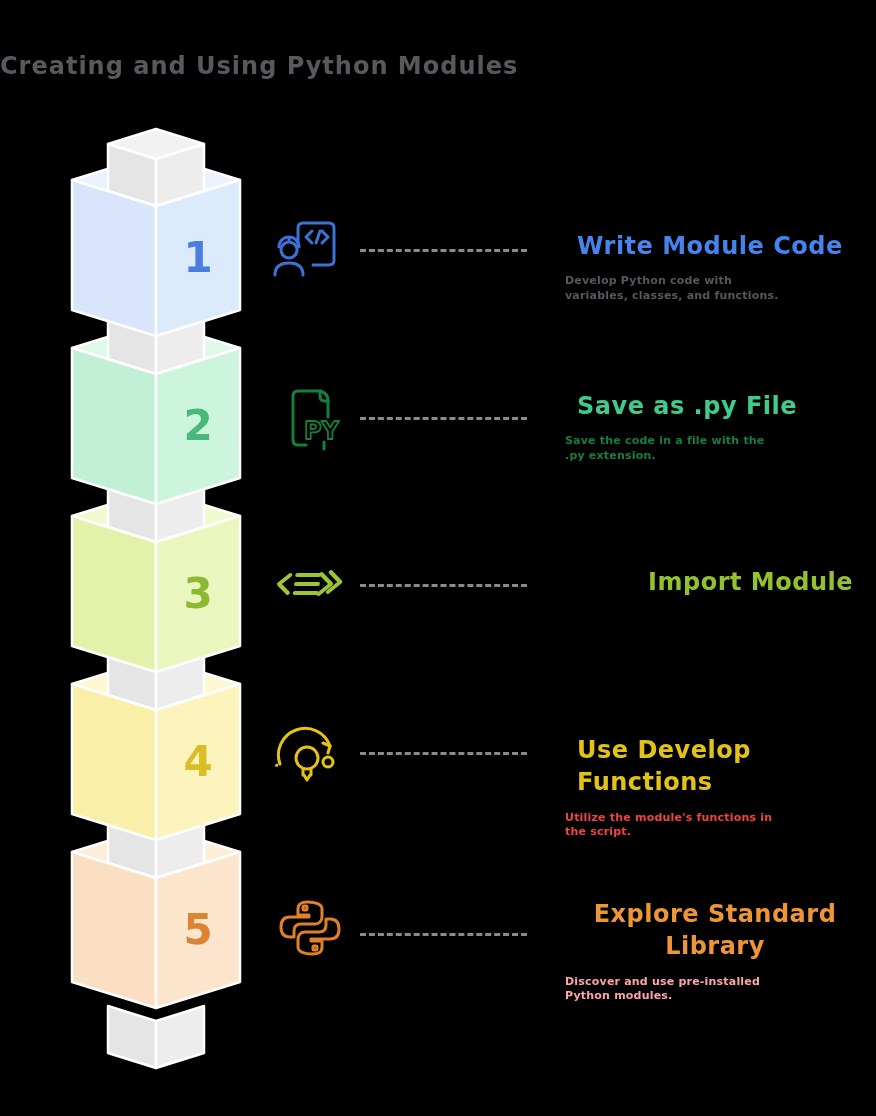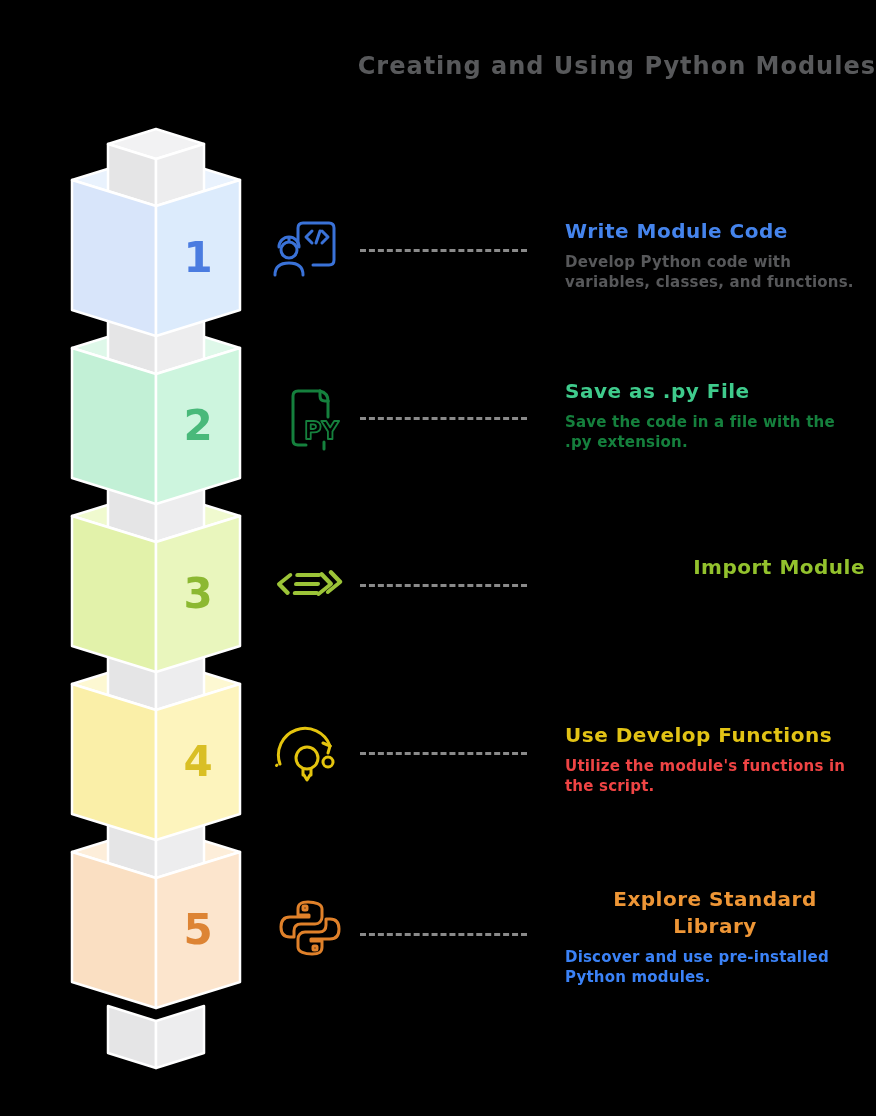--- a/index.html
+++ b/index.html
@@ -1,34 +1,34 @@
 <!DOCTYPE html>
 <html><head>
 <meta charset="utf-8">
 <style>
   html,body{margin:0;padding:0;background:#000;}
   .canvas{
     position:relative;width:876px;height:1116px;background:#000000;overflow:hidden;
     font-family:"DejaVu Sans",sans-serif;
   }
   .page-title{
-    position:absolute;top:52px;left:0;width:876px;text-align:right;
+    position:absolute;top:52px;left:0;width:876px;text-align:left;
     font-size:24px;font-weight:bold;letter-spacing:1px;margin:0;
   }
   .tower{position:absolute;left:0;top:0;}
   .tower polygon{stroke:#ffffff;stroke-width:2.5;stroke-linejoin:round;}
   .tower text{font-family:"DejaVu Sans",sans-serif;font-size:42px;font-weight:bold;
     text-anchor:middle;}
   .step-icon{position:absolute;left:268px;width:80px;height:70px;}
   .step-icon svg{display:block;}
   .dotted{position:absolute;left:360px;width:167px;height:0;border-top:3px dashed;}
   .step-text{position:absolute;left:565px;width:300px;}
-  .step-title{font-size:20px;font-weight:bold;letter-spacing:.5px;line-height:1.35;
-    white-space:pre-line;margin:0;}
-  .step-desc{font-size:15px;font-weight:bold;letter-spacing:.2px;line-height:1.3;
+  .step-title{font-size:24px;font-weight:bold;letter-spacing:.5px;line-height:1.35;
+    white-space:pre-line;margin:12px;}
+  .step-desc{font-size:11px;font-weight:bold;letter-spacing:.2px;line-height:1.3;
     white-space:pre-line;margin:8px 0 0 0;}
   .i1{top:215px}.i2{top:383px}.i3{top:550px}.i4{top:718px}.i5{top:893px}
   .d1{top:249px}.d2{top:417px}.d3{top:584px}.d4{top:752px}.d5{top:933px}
   .t1{top:218px}.t2{top:378px}.t3{top:554px}.t4{top:722px}.t5{top:886px}
 </style>
 </head>
 <body>
 
 <div class="canvas">
 
@@ -157,17 +157,17 @@
       <path d="M40 9 C33 9 30 11 30 16 L30 22 L41 22 L41 24 L22 24 C16 24 13 27 13 34 C13 41 16 44 22 44 L26 44 L26 38 C26 33 29 31 33 31 L47 31 C51 31 54 28 54 24 L54 16 C54 11 47 9 40 9 Z"></path>
       <path d="M44 61 C51 61 54 59 54 54 L54 48 L43 48 L43 46 L62 46 C68 46 71 43 71 36 C71 29 68 26 62 26 L58 26 L58 32 C58 37 55 39 51 39 L37 39 C33 39 30 42 30 46 L30 54 C30 59 37 61 44 61 Z"></path>
       <rect x="35" y="13" width="4" height="4" rx="1"></rect>
       <rect x="45" y="53" width="4" height="4" rx="1"></rect>
     </svg>
   </div>
   <div class="dotted d5" style="color: rgb(138, 138, 138);"></div>
   <div class="step-text t5">
     <h2 class="step-title" style="color: rgb(238, 150, 54); text-align: center;">Explore Standard
 Library</h2>
-    <p class="step-desc" style="color: #3b82f6;">Discover and use pre-installed
+    <p class="step-desc" style="color: #fca5a5;">Discover and use pre-installed
 Python modules.</p>
   </div>
 
 </div>
 
 </body></html>

